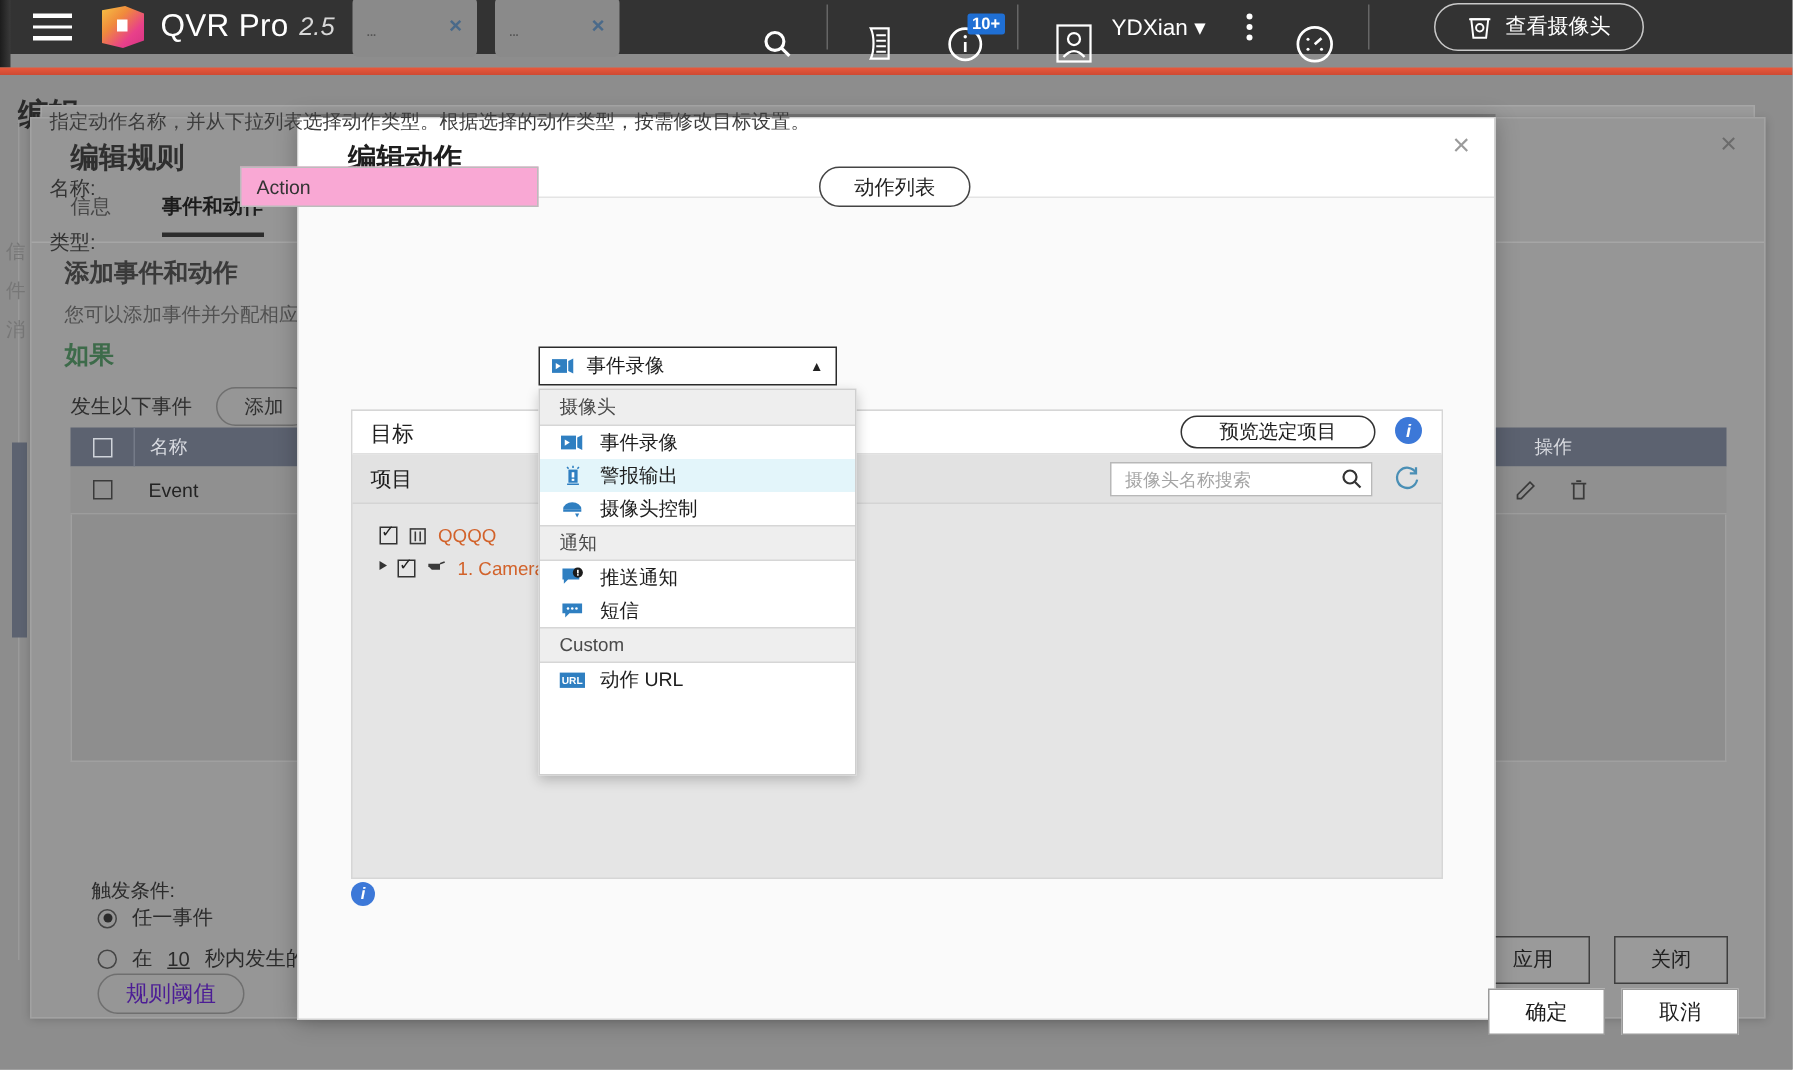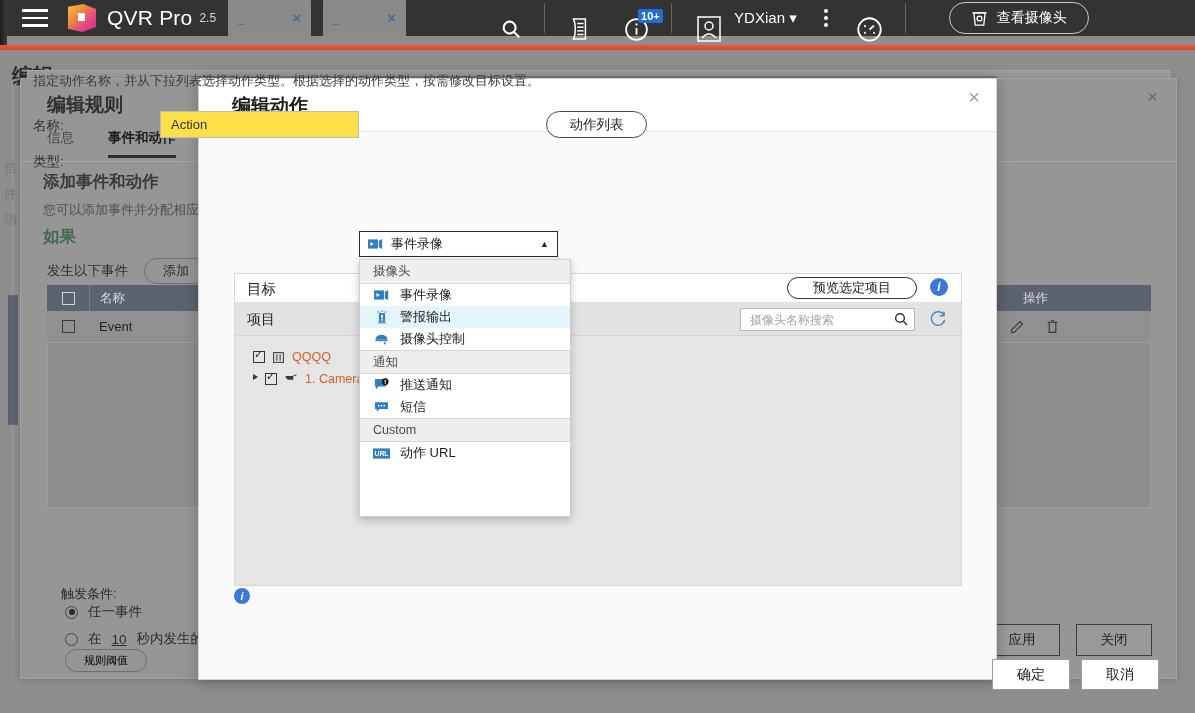--- a/index.html
+++ b/index.html
@@ -31,21 +31,21 @@
   .hamburger i:nth-child(2){ top: 7.5px; }
   .hamburger i:nth-child(3){ top: 15px; }
 
   .logo { width: 28px; height: 28px; margin-left: 20px; position: relative; }
   .logo .sq { position: absolute; width: 100%; height: 100%;
     background: linear-gradient(135deg,#f6c344 0%,#f08a3c 35%,#e8408a 70%,#d63384 100%);
     clip-path: polygon(0 10%, 55% 0, 100% 18%, 100% 82%, 50% 100%, 0 88%);
   }
   .logo .dot { position: absolute; left: 10px; top: 9px; width: 7px; height: 8px; background:#fff; }
   .app-title { color: #fff; font-size: 21px; margin-left: 11px; letter-spacing: .2px; }
-  .app-ver { color: #d8d8d8; font-size: 12px; margin-left: 7px; }
+  .app-ver { color: #d8d8d8; font-size: 17px; margin-left: 7px; font-style: italic; }
 
   .tabpill {
     width: 83px; height: 40px; background: #8a8a8a; border-radius: 4px;
     margin-left: 12px; position: relative; cursor: pointer;
   }
   .tabpill:first-of-type { margin-left: 27px; }
   .tabpill .tl { position: absolute; left: 9px; top: 17px; font-size: 11px; color: #555; letter-spacing:-1px;}
   .tabpill .cx { position: absolute; right: 10px; top: 11px; color: #4a6a8a; font-size: 15px; font-weight: bold; }
 
   .tb-icon { color: #fff; display: flex; align-items: center; justify-content: center; cursor: pointer; margin-top: 22px; }
@@ -108,21 +108,21 @@
   .chk { width: 13px; height: 13px; border: 1.5px solid #3a3a3a; background: transparent; display:inline-block;}
   .evt-body-fill { height: 165px; background: #8e8e8e; border: 1px solid #a0a0a0; border-top: none; }
 
   .trig-label { position: absolute; left: 40px; top: 506px; font-size: 13px; color: #2b2b2b; }
   .radio-row { position: absolute; left: 44px; font-size: 13.5px; color: #2b2b2b; display:flex; align-items:center; gap:10px; }
   .radio-row.r1 { top: 524px; }
   .radio-row.r2 { top: 551px; }
   .rd { width: 13px; height: 13px; border: 1.5px solid #444; border-radius: 50%; position: relative; }
   .rd.on::after { content:''; position:absolute; left:2.5px; top:2.5px; width:6px;height:6px;border-radius:50%;background:#2b2b2b;}
   .u { text-decoration: underline; }
-  .thresh-btn { position: absolute; left: 44px; top: 570px; border: 1.4px solid #6f6f6f; border-radius: 14px; padding: 3px 18px; font-size: 11px; color: #000000; cursor:pointer;}
+  .thresh-btn { position: absolute; left: 44px; top: 570px; border: 1.4px solid #6f6f6f; border-radius: 14px; padding: 3px 18px; font-size: 15px; color: #4c1d95; cursor:pointer;}
 
   .dlg-back-foot { position: absolute; right: 24px; bottom: 22px; display: flex; gap: 16px; }
   .gbtn { width: 76px; height: 32px; border: 1px solid #3e3e3e; background: #9a9a9a; color: #1f1f1f; font-size: 13.5px; cursor: pointer; display:flex;align-items:center;justify-content:center;}
 
   
   .modal {
     position: absolute; left: 198px; top: 78px; width: 799px; height: 602px;
     background: #fafafa; border: 1px solid #d2d2d2; z-index: 20;
     box-shadow: 0 2px 14px rgba(0,0,0,.25);
   }
@@ -132,21 +132,21 @@
   .modal-head .mx { position: absolute; right: 16px; top: 8px; font-size: 20px; color: #9b9b9b; cursor: pointer; line-height: 1;}
 
   .modal-desc { position: absolute; left: 33px; top: 72px; font-size: 13px; color: #3c3c3c; }
 
   .frm-label { position: absolute; left: 33px; font-size: 13.5px; color: #333; }
   .lbl-name { top: 117px; }
   .lbl-type { top: 153px; }
 
   .name-input {
     position: absolute; left: 160px; top: 111px; width: 199px; height: 27px;
-    border: 1px solid #bcbcbc; background: #fde047; font-size: 13px; color: #333;
+    border: 1px solid #bcbcbc; background: #f9a8d4; font-size: 13px; color: #333;
     padding: 0 10px; font-family: inherit;
   }
   .actionlist-btn {
     position: absolute; left: 546px; top: 111px; width: 101px; height: 27px;
     border: 1.4px solid #444; border-radius: 14px; background: #fff;
     font-size: 13.5px; color: #222; cursor: pointer; font-family: inherit;
   }
 
   
   .sel-trigger {

